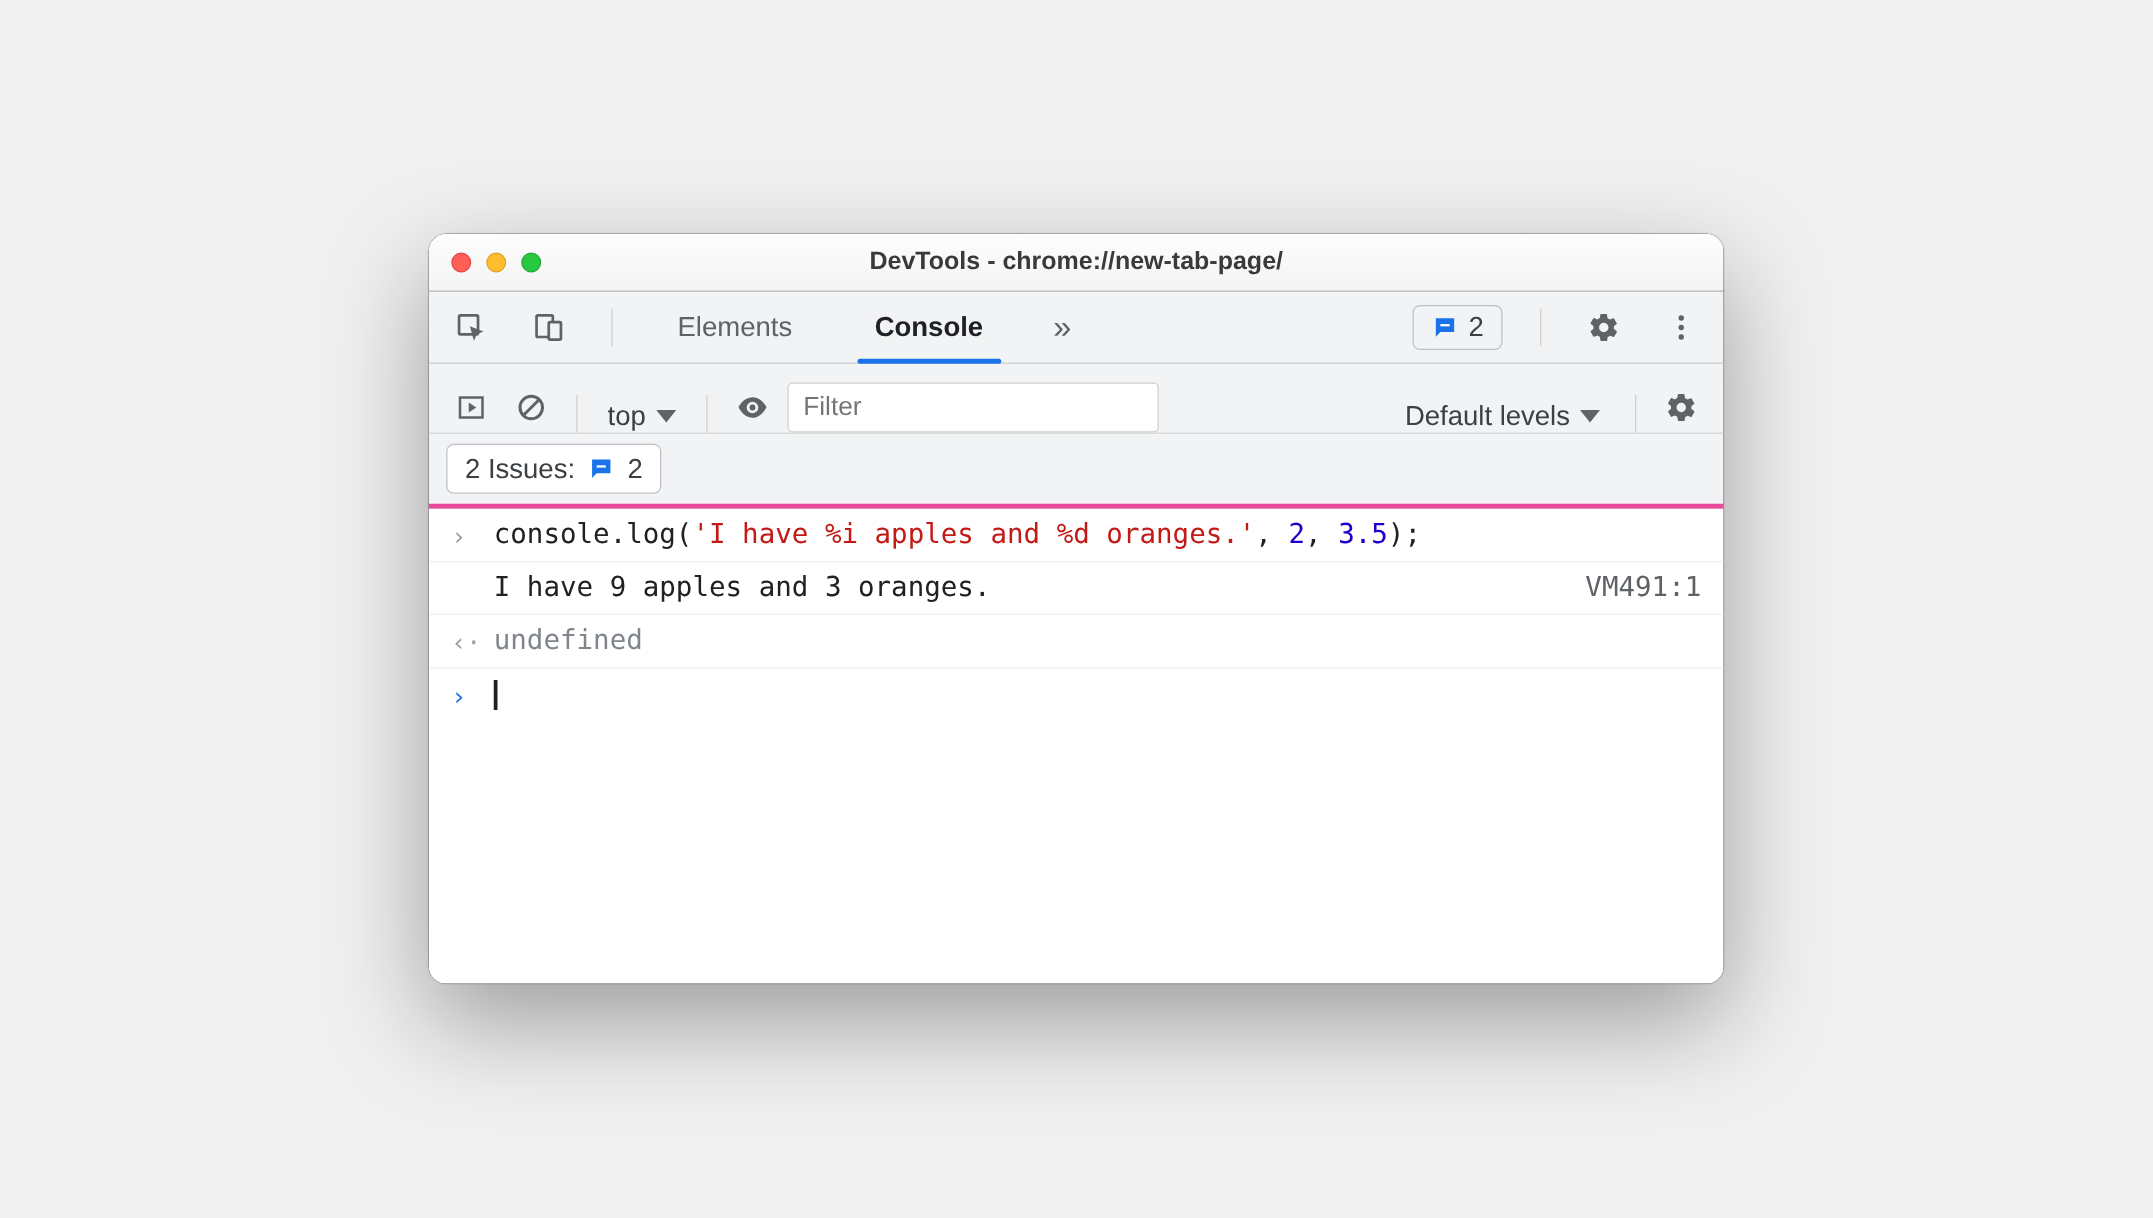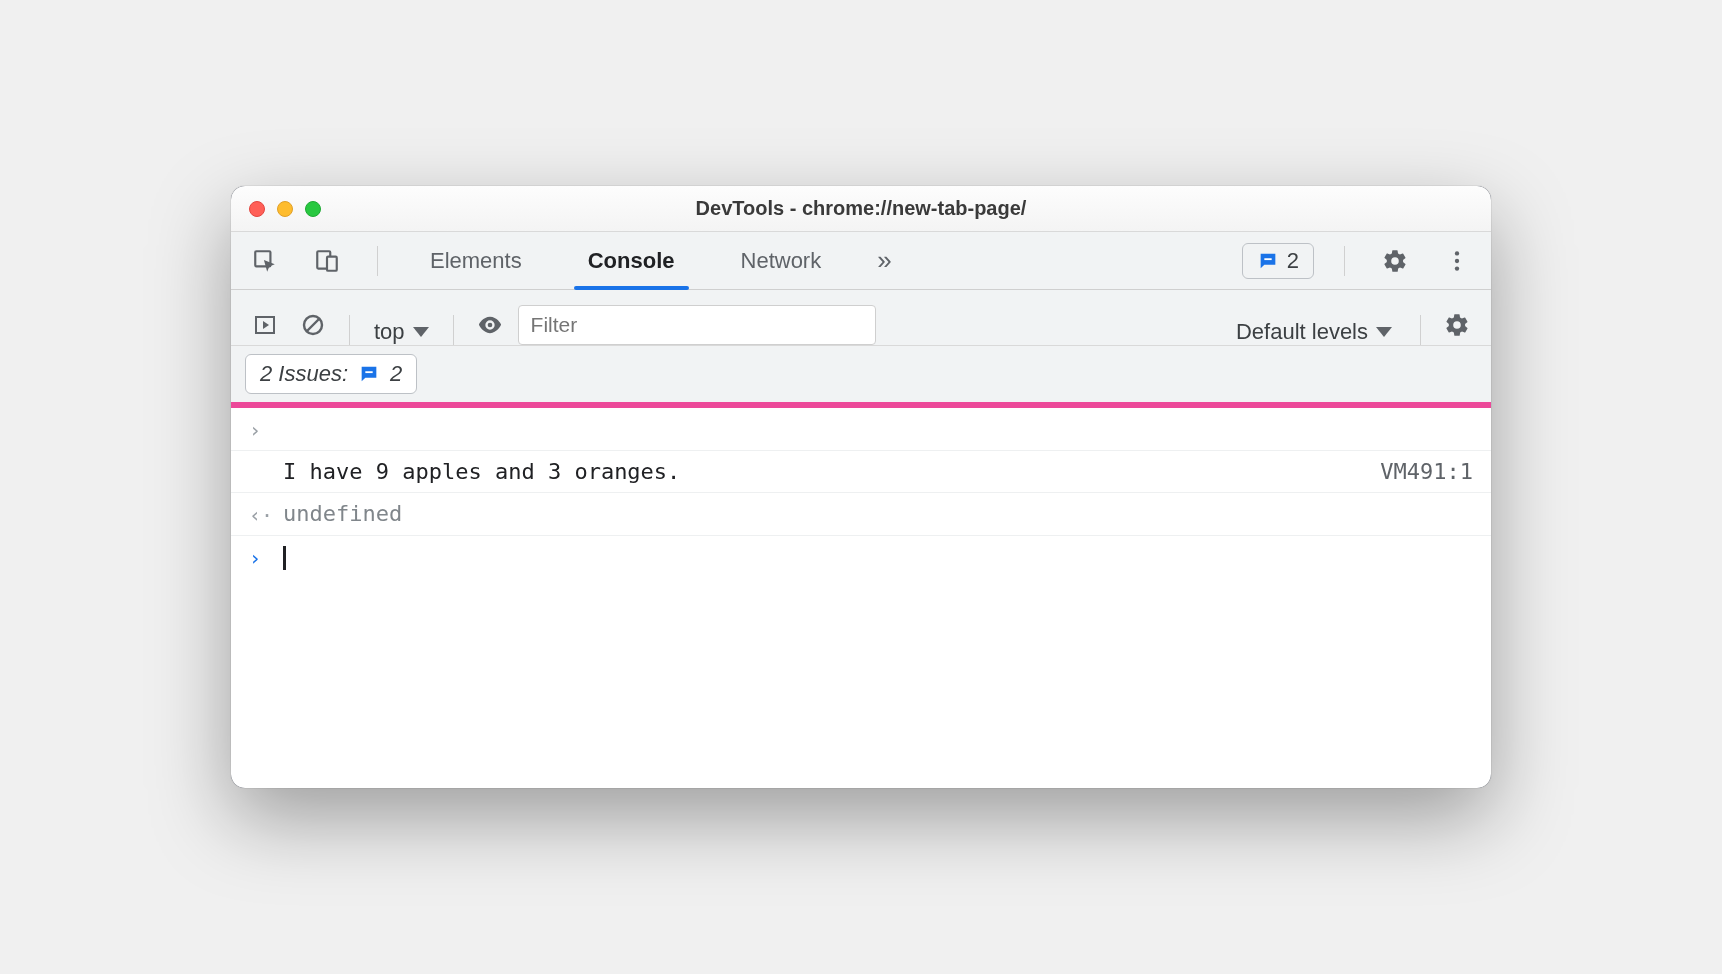--- a/index.html
+++ b/index.html
@@ -5,21 +5,21 @@
 * { box-sizing: border-box; margin: 0; padding: 0; }
 body {
   font-family: -apple-system, BlinkMacSystemFont, "Segoe UI", Helvetica, Arial, sans-serif;
   background: #f0f0f0;
   display: flex;
   align-items: center;
   justify-content: center;
   min-height: 100vh;
 }
 .window {
-  width: 1260px;
+  width: 1036px;
   background: #0f172a;
   border-radius: 14px;
   box-shadow: 0 30px 80px rgba(0,0,0,0.35), 0 0 0 1px rgba(0,0,0,0.05);
   overflow: hidden;
 }
 .titlebar {
   height: 46px;
   background: linear-gradient(#fdfdfd, #f4f4f4);
   border-bottom: 1px solid #d9d9d9;
   display: flex;
@@ -73,22 +73,22 @@
 .filter-input {
   flex: 1; max-width: 520px; height: 40px; border: 1px solid #cfcfcf;
   background: #fff; border-radius: 4px; padding: 0 12px;
   font-size: 21px; color: #5f6368; outline: none; margin-top: 24px;
 }
 .level-select {
   display: flex; align-items: center; gap: 8px; font-size: 22px;
   color: #3c4043; padding: 0 12px; cursor: pointer; margin-top: 20px;
 }
 .issues-row {
-  background: #f1f3f4; border-bottom: 6px solid #ec4899;
-  padding: 8px 14px; display: flex; font-style: italic;
+  background: #f1f3f4; border-bottom: 4px solid #ec4899;
+  padding: 8px 14px; display: flex;
 }
 .issues-chip {
   display: flex; align-items: center; gap: 10px;
   border: 1px solid #bdc1c6; border-radius: 6px; padding: 6px 14px;
   font-size: 22px; color: #3c4043; background: #fff; cursor: pointer;
 }
 .issues-chip svg { color: #1a73e8; }
 .console-body {
   font-family: Menlo, Consolas, monospace; font-size: 22px;
   min-height: 380px; background: #fff;
@@ -147,21 +147,20 @@
     </div>
     <div class="icon-btn">
       <svg width="26" height="26" viewBox="0 0 24 24" fill="none" stroke="currentColor" stroke-width="2">
           <rect x="3" y="3" width="12" height="16" rx="1"></rect>
           <rect x="12" y="8" width="9" height="13" rx="1" fill="#f1f3f4"></rect>
         </svg>
     </div>
     <div class="vdiv"></div>
     <div class="tab">Elements</div>
     <div class="tab active">Console</div>
-    <div class="tab">Network</div>
     <div class="overflow-chev">»</div>
     <div class="spacer"></div>
     <div class="issue-badge">
       <svg width="22" height="22" viewBox="0 0 24 24" fill="currentColor">
           <path d="M4 4h16v12H8l-4 4V4z"></path>
           <rect x="8" y="9" width="8" height="2" fill="#fff"></rect>
         </svg>
       <span>2</span>
     </div>
     <div class="vdiv"></div>
@@ -226,20 +225,23 @@
           <rect x="8" y="9" width="8" height="2" fill="#fff"></rect>
         </svg>
       <span>2</span>
     </div>
   </div>
 
   <div class="console-body">
 
     <div class="row">
       <div class="gutter">›</div>
+      <div class="content">
+        <span class="tok-obj">console.log(</span><span class="tok-str">'I have %i apples and %d oranges.'</span><span class="tok-pun">, </span><span class="tok-num">2</span><span class="tok-pun">, </span><span class="tok-num">3.5</span><span class="tok-pun">);</span>
+      </div>
     </div>
 
     <div class="row">
       <div class="gutter"></div>
       <div class="content out-text">I have 9 apples and 3 oranges.</div>
       <div class="src-link">VM491:1</div>
     </div>
 
     <div class="row">
       <div class="gutter">‹·</div>

